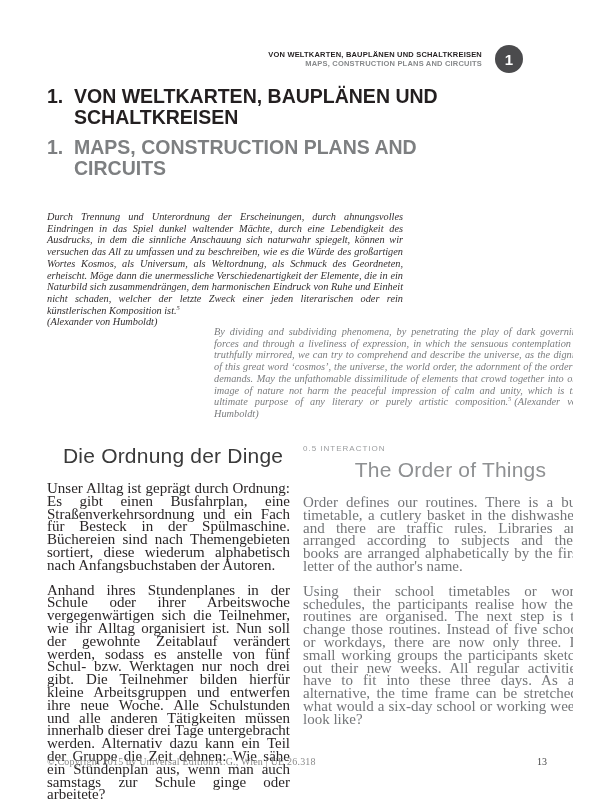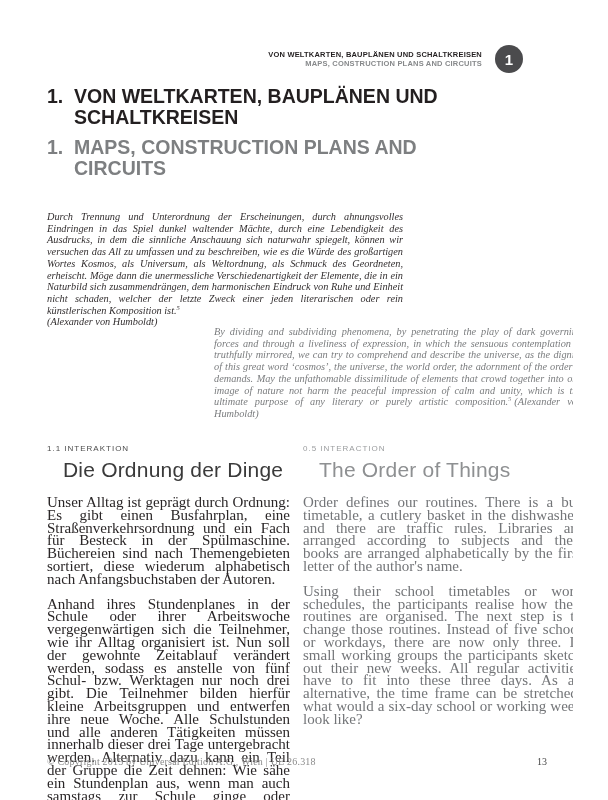--- a/index.html
+++ b/index.html
@@ -73,21 +73,21 @@
     font-size: 8px; letter-spacing: 1px; line-height: 10px;
     margin-bottom: 4px;
   }
   .kicker-de { color: #4c4c4c; }
   .kicker-en { color: #9b9d9f; }
   .section-heading {
     font-size: 21px; font-weight: 400; letter-spacing: 0.2px;
     line-height: 24px; margin: 0 0 14px 16px;
   }
   .heading-de { color: #3a3a3a; }
-  .heading-en { color: #8e9092; }
+  .heading-en { color: #8e9092; text-align: center; }
   .col p {
     font-family: "Liberation Serif", serif;
     font-size: 15px; line-height: 12.8px;
     text-align: justify;
     margin: 0 0 12px 0;
   }
   .col-de p { color: #2a2627; }
   .col-en p { color: #737578; }
 
   
@@ -134,21 +134,20 @@
     <div class="attribution-line">(Alexander von Humboldt)</div>
   </div>
 
   <div class="epigraph epigraph-en">
     <span>By dividing and subdividing phenomena, by penetrating the play of dark governing forces and through a liveliness of expression, in which the sensuous contemplation is truthfully mirrored, we can try to comprehend and describe the universe, as the dignity of this great word ‘cosmos’, the universe, the world order, the adornment of the orderly, demands. May the unfathomable dissimilitude of elements that crowd together into one image of nature not harm the peaceful impression of calm and unity, which is the ultimate purpose of any literary or purely artistic composition.</span><sup>5</sup><span class="attribution-inline">(Alexander von Humboldt)</span>
   </div>
 
   <div class="content-columns">
 
     <div class="col col-de">
-      <div class="kicker kicker-de">1.1 INTERAKTION</div>
       <div class="section-heading heading-de">Die Ordnung der Dinge</div>
       <p>Unser Alltag ist geprägt durch Ordnung: Es gibt einen Busfahrplan, eine Straßenverkehrsordnung und ein Fach für Besteck in der Spülmaschine. Büchereien sind nach Themengebieten sortiert, diese wiederum alphabetisch nach Anfangsbuchstaben der Autoren.</p>
       <p>Anhand ihres Stundenplanes in der Schule oder ihrer Arbeitswoche vergegenwärtigen sich die Teilnehmer, wie ihr Alltag organisiert ist. Nun soll der gewohnte Zeitablauf verändert werden, sodass es anstelle von fünf Schul- bzw. Werktagen nur noch drei gibt. Die Teilnehmer bilden hierfür kleine Arbeitsgruppen und entwerfen ihre neue Woche. Alle Schulstunden und alle anderen Tätigkeiten müssen innerhalb dieser drei Tage untergebracht werden. Alternativ dazu kann ein Teil der Gruppe die Zeit dehnen: Wie sähe ein Stundenplan aus, wenn man auch samstags zur Schule ginge oder arbeitete?</p>
     </div>
 
     <div class="col col-en">
       <div class="kicker kicker-en">0.5 INTERACTION</div>
       <div class="section-heading heading-en">The Order of Things</div>
       <p>Order defines our routines. There is a bus timetable, a cutlery basket in the dishwasher, and there are traffic rules. Libraries are arranged according to subjects and their books are arranged alphabetically by the first letter of the author's name.</p>
       <p>Using their school timetables or work schedules, the participants realise how their routines are organised. The next step is to change those routines. Instead of five school or workdays, there are now only three. In small working groups the participants sketch out their new weeks. All regular activities have to fit into these three days. As an alternative, the time frame can be stretched: what would a six-day school or working week look like?</p>

